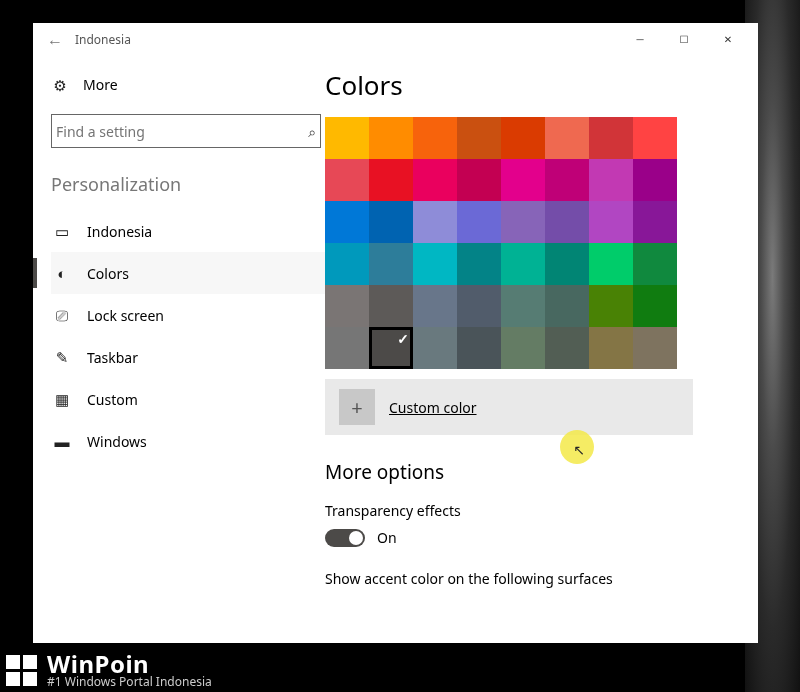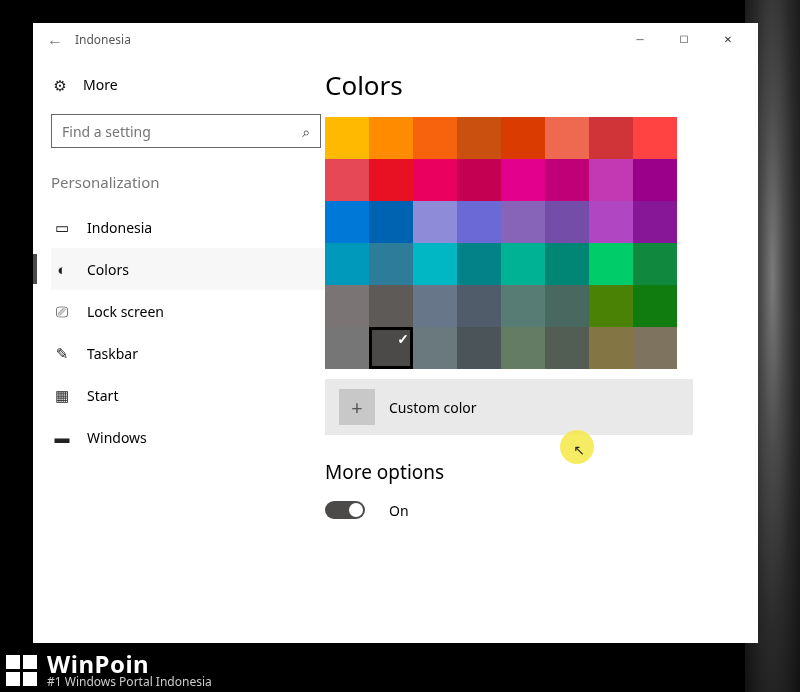--- a/index.html
+++ b/index.html
@@ -12,40 +12,40 @@
     background: #fff; display: flex; flex-direction: column;
   }
   .titlebar { height: 32px; display: flex; align-items: center; padding: 0 8px; color:#555; font-size:12px;}
   .titlebar .back { width: 28px; text-align:center; font-size:16px; color:#777; cursor:pointer;}
   .titlebar .title { margin-left: 6px; }
   .titlebar .spacer { flex:1; }
   .win-btn { width: 44px; height: 30px; display:flex; align-items:center; justify-content:center; font-size:10px; color:#333;}
   .body { flex:1; display:flex; overflow:hidden; }
   .sidebar { width: 292px; padding: 16px 0 0 18px; }
   .home-row { display:flex; align-items:center; gap:14px; font-size:14px; margin-bottom:16px; padding:4px 0;}
-  .search-box { width: 270px; height: 34px; border:1px solid #666; display:flex; align-items:center; padding:0 10px; margin-bottom:24px;}
+  .search-box { width: 270px; height: 34px; border:1px solid #666; display:flex; align-items:center; padding:0 4px; margin-bottom:24px;}
   .search-box input { border:none; outline:none; flex:1; font-size:14px; color:#555;}
   .search-box .sicon { font-size:14px; color:#444;}
-  .section-label { font-size:15px; color:#777; margin-bottom:14px; }
+  .section-label { font-size:18px; color:#777; margin-bottom:14px; }
   .nav-item { display:flex; align-items:center; gap:16px; height:42px; font-size:14px; padding-left:2px; position:relative; cursor:pointer;}
   .nav-item.active::before { content:""; position:absolute; left:-18px; top:6px; bottom:6px; width:4px; background:#4c4a48;}
   .nav-item.active { background: rgba(0,0,0,0.03); }
   .nav-icon { width:18px; height:18px; display:flex; align-items:center; justify-content:center; font-size:15px; color:#222;}
   .main { flex:1; padding: 12px 0 0 0; overflow:hidden;}
   .main h1 { font-size:26px; font-weight:400; margin-bottom:14px; }
   .palette { display:grid; grid-template-columns: repeat(8, 44px); gap:0; }
   .swatch { width:44px; height:42px; position:relative; cursor:pointer;}
   .swatch.selected { outline:3px solid #000; outline-offset:-3px; }
   .swatch.selected::after { content:"✓"; color:#fff; position:absolute; top:2px; right:4px; font-size:14px; font-weight:bold;}
   .custom-row { width:368px; margin-top:10px; background:#e9e9e9; display:flex; align-items:center; gap:14px; padding:10px 14px; cursor:pointer;}
   .plus-box { width:36px; height:36px; background:#c8c8c8; display:flex; align-items:center; justify-content:center; font-size:20px; color:#555;}
-  .custom-row span.lbl { font-size:14px; }
+  .custom-row span.lbl { font-size:14px;text-decoration:underline; }
   .more-opts { font-size:19px; font-weight:400; margin-top:24px; margin-bottom:16px;}
   .opt-label { font-size:14px; margin-bottom:8px;}
-  .toggle-row { display:flex; align-items:flex-start; gap:24px; margin-bottom:22px;margin-top:8px;}
+  .toggle-row { display:flex; align-items:center; gap:12px; margin-bottom:22px;margin-top:8px;}
   .toggle { width:40px; height:18px; border-radius:10px; background:#4c4a48; position:relative; cursor:pointer;}
   .toggle::after { content:""; position:absolute; right:2px; top:2px; width:14px; height:14px; border-radius:50%; background:#fff;}
   .toggle-state { font-size:14px;}
   .accent-label { font-size:14px;}
   .cursor-spot { position:absolute; width:34px; height:34px; border-radius:50%; background:#f4e94a; left:560px; top:430px; display:flex; align-items:center; justify-content:center; pointer-events:none; opacity:0.85;}
   .cursor-arrow { font-size:14px; transform: translate(2px,2px); }
   .watermark { position:absolute; left:0; bottom:4px; color:#fff; display:flex; align-items:center; gap:10px; padding-left:6px;}
   .wm-logo { display:grid; grid-template-columns: 14px 14px; grid-template-rows:14px 14px; gap:3px;}
   .wm-logo div{ background:#fff; }
   .wm-text { display:flex; flex-direction:column; line-height:1;}
@@ -90,21 +90,21 @@
           <div class="nav-item">
             <span class="nav-icon">⎚</span>
             <span>Lock screen</span>
           </div>
           <div class="nav-item">
             <span class="nav-icon">✎</span>
             <span>Taskbar</span>
           </div>
           <div class="nav-item">
             <span class="nav-icon">▦</span>
-            <span>Start</span>
+            <span>Custom</span>
           </div>
           <div class="nav-item">
             <span class="nav-icon">▬</span>
             <span>Windows</span>
           </div>
         </div>
     </div>
 
     <div class="main">
       <h1>Colors</h1>
@@ -156,24 +156,26 @@
           <div class="swatch" style="background: rgb(100, 124, 100);"></div>
           <div class="swatch" style="background: rgb(82, 94, 84);"></div>
           <div class="swatch" style="background: rgb(132, 117, 69);"></div>
           <div class="swatch" style="background: rgb(126, 115, 95);"></div>
         </div>
       <div class="custom-row">
         <div class="plus-box">+</div>
         <span class="lbl">Custom color</span>
       </div>
       <div class="more-opts">More options</div>
+      <div class="opt-label">Transparency effects</div>
       <div class="toggle-row">
         <div class="toggle"></div>
         <span class="toggle-state">On</span>
       </div>
+      <div class="accent-label">Show accent color on the following surfaces</div>
     </div>
   </div>
 </div>
 
 <div class="cursor-spot">
   <span class="cursor-arrow">↖</span>
 </div>
 
 <div class="watermark">
   <div class="wm-logo">

